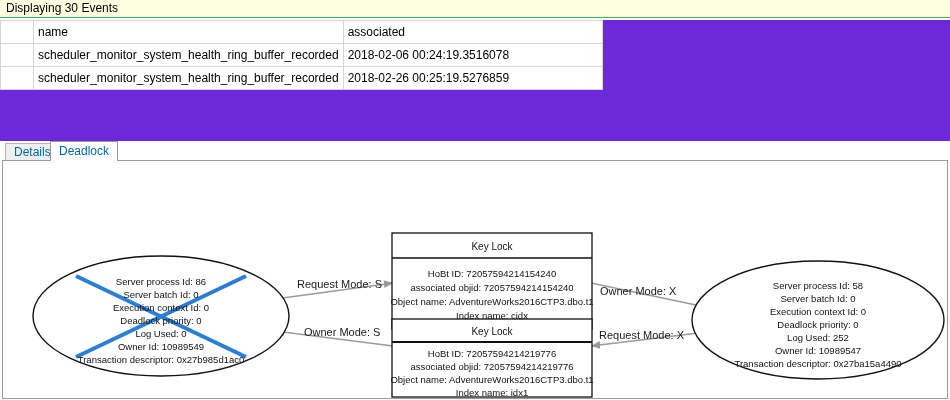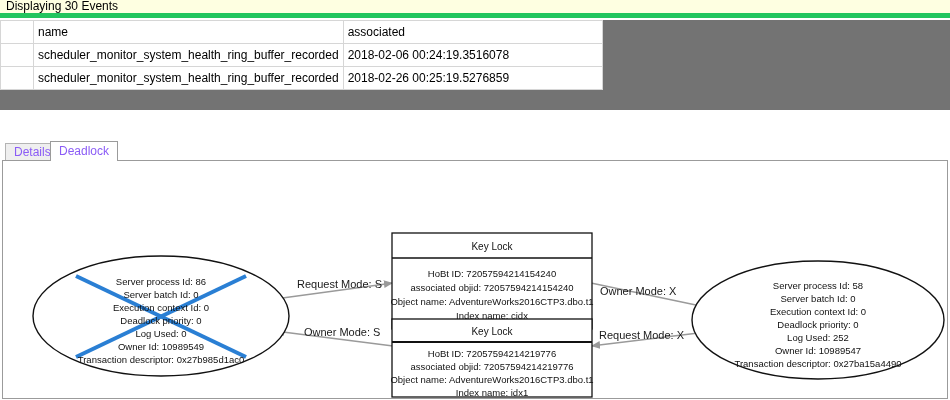--- a/index.html
+++ b/index.html
@@ -6,29 +6,29 @@
   body{
     width:950px;height:400px;overflow:hidden;
     font-family:"Liberation Sans",sans-serif;
     font-size:12px;color:#000;background:#fff;
   }
   .app{position:relative;width:950px;height:400px;}
 
   
   .banner{
     position:absolute;left:0;top:0;width:950px;height:18px;
-    background:#feffe1;border-bottom:5px solid #22c55e;
+    background:#feffe1;border-bottom:1px solid #22c55e;
     display:flex;align-items:center;box-sizing:border-box;
   }
   .banner-text{padding-left:6px;font-size:12px;color:#000;line-height:17px;}
 
   
   .grid{
-    position:absolute;left:0;top:19px;width:950px;height:91px;
-    background:#737373;box-sizing:border-box;
+    position:absolute;left:0;top:19px;width:950px;height:122px;
+    background:#6d28d9;box-sizing:border-box;
     border-top:1px solid #fff;
   }
   .grid-table{border-collapse:collapse;table-layout:fixed;background:#fff;}
   .grid-table td,.grid-table th{
     border:1px solid #d6d6d6;
     font-weight:normal;font-size:12px;
     padding:0 4px;height:23px;box-sizing:border-box;
     white-space:nowrap;overflow:hidden;text-align:left;
     font-family:"Liberation Sans",sans-serif;
   }
@@ -56,21 +56,21 @@
   .event-bar span{position:absolute;left:5px;top:2px;font-size:12px;}
 
   
   .tabstrip{
     position:absolute;left:0;top:141px;width:950px;height:20px;
   }
   .tab{
     position:absolute;bottom:0;height:18px;
     background:#efefef;border:1px solid #b4b4b4;border-bottom:none;
     font-size:12px;line-height:17px;padding:0 8px;box-sizing:border-box;
-    color:#8b5cf6;
+    color:#0369a1;
   }
   .tab.t1{left:5px;}
   .tab.t2{left:50px;height:20px;line-height:19px;background:#fff;border-color:#9b9b9b;z-index:3;}
 
   
   .canvas{
     position:absolute;left:2px;top:160px;width:946px;height:239px;
     background:#fff;border:1px solid #9b9b9b;border-top-color:#9b9b9b;
     box-sizing:border-box;overflow:hidden;
   }

